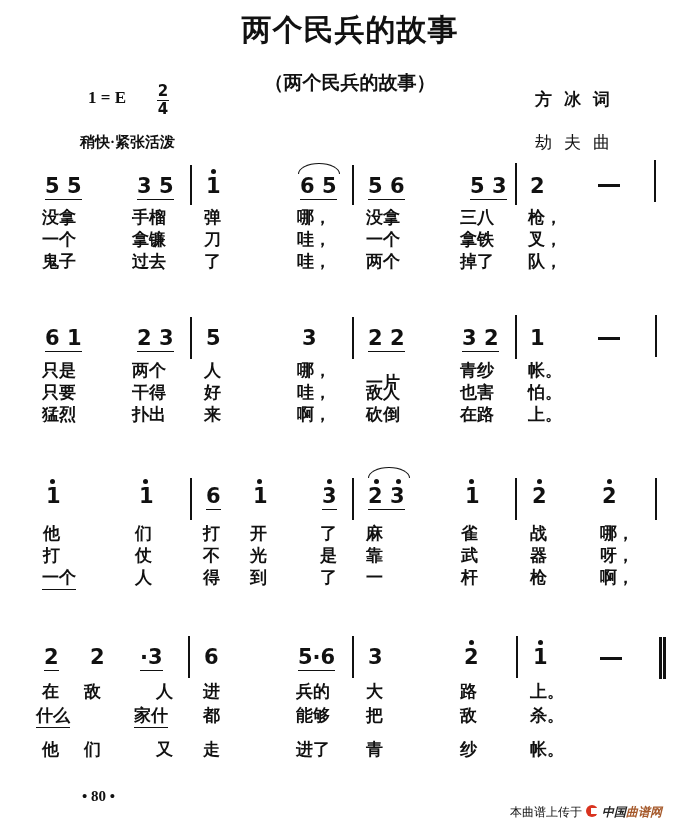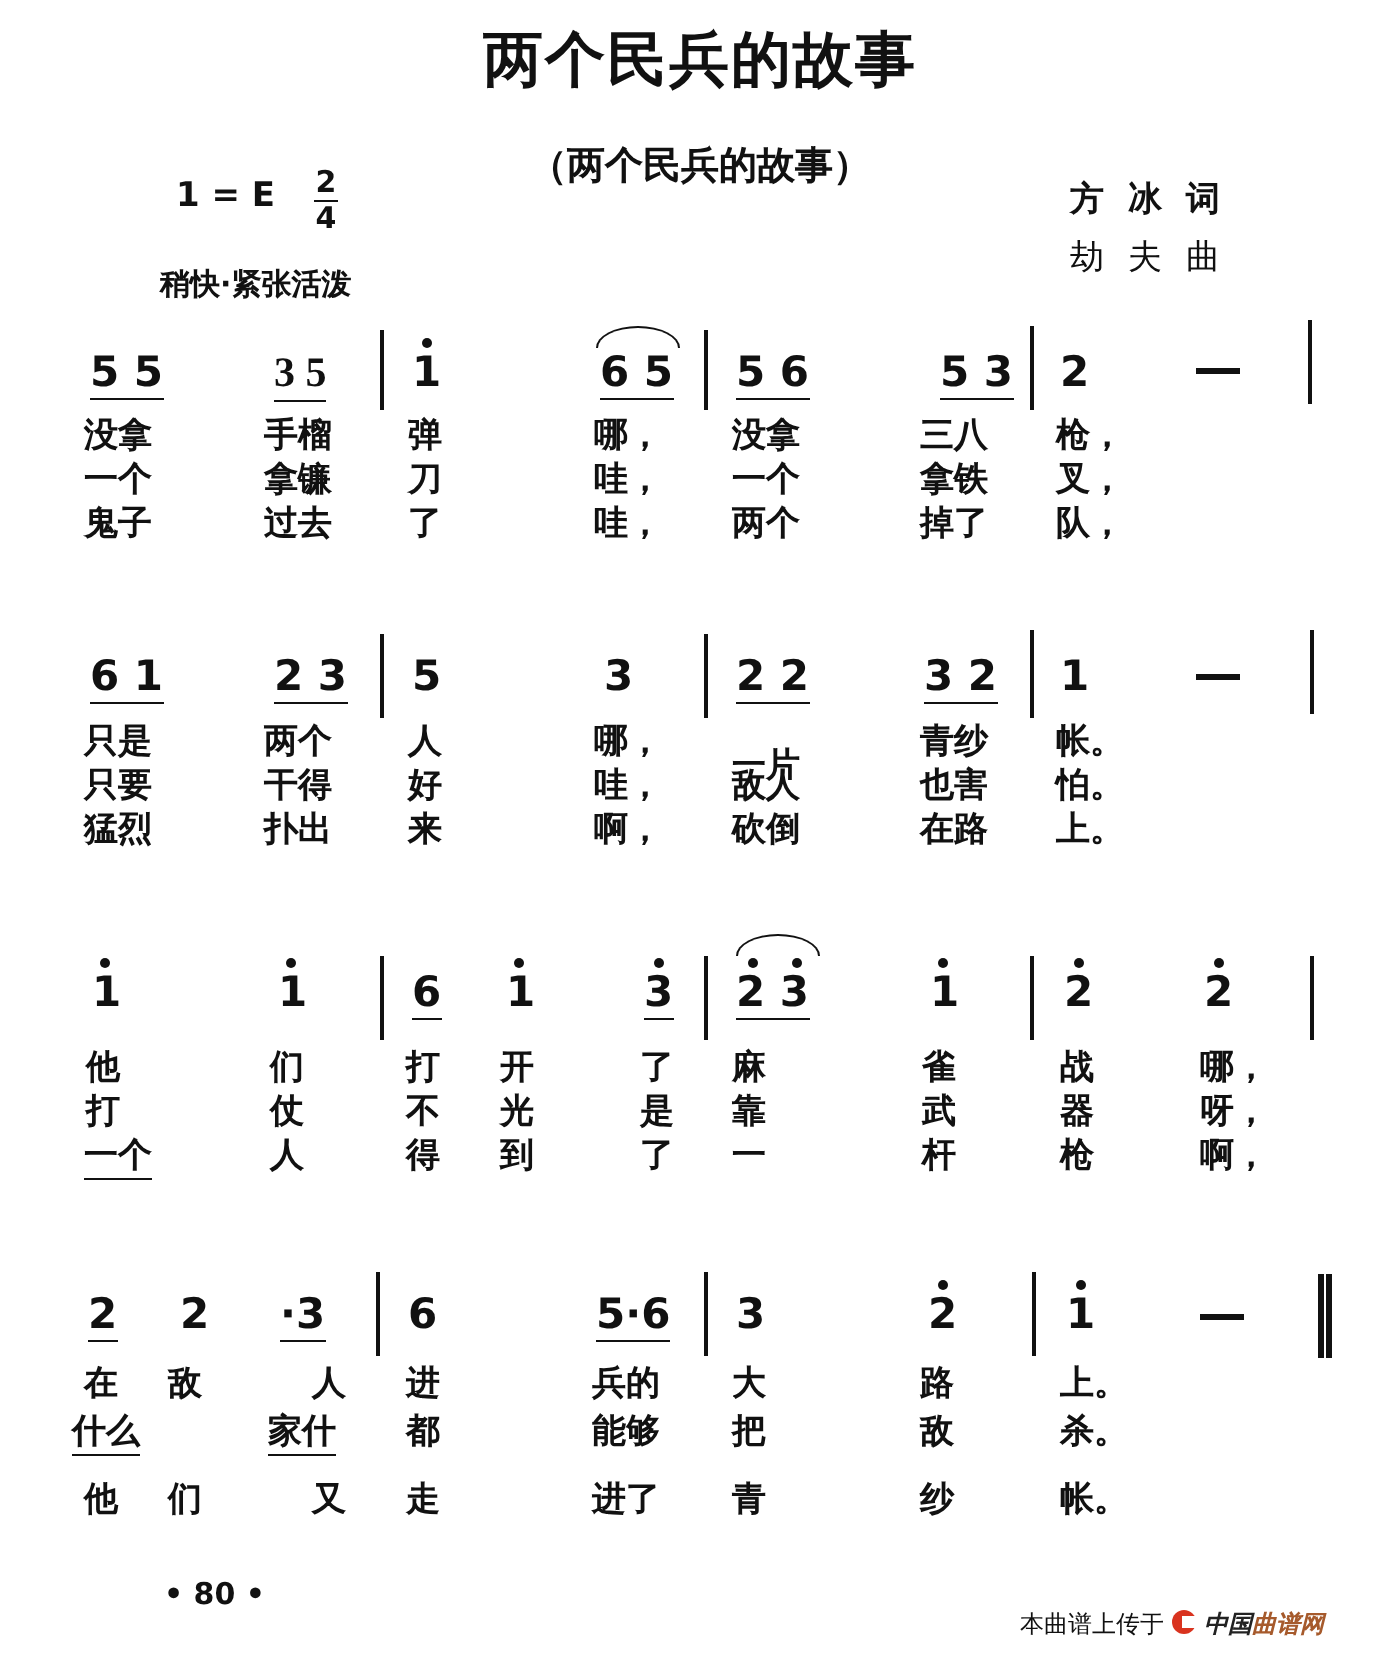--- a/index.html
+++ b/index.html
@@ -1,18 +1,18 @@
 <!DOCTYPE html>
 <html><head>
 <meta charset="utf-8">
 <style>
   html, body { margin:0; padding:0; background:#ffffff; }
   body { width:700px; height:827px; position:relative; overflow:hidden;
          font-family:"DejaVu Sans", sans-serif; color:#111; }
-  .abs { position:absolute; white-space:nowrap; }
+  .abs { position:absolute; white-space:nowrap;font-family:Liberation Serif, serif; }
   .title { left:0; width:700px; top:10px; text-align:center; font-size:30px; font-weight:bold; letter-spacing:1px; }
   .subtitle { left:0; width:700px; top:70px; text-align:center; font-size:19px; font-weight:bold; padding-left:0; }
   .key { left:88px; top:88px; font-size:17px; font-weight:bold; }
   .frac { position:absolute; left:156px; top:83px; font-size:15px; font-weight:bold; text-align:center; width:14px; line-height:17px; }
   .frac .line { border-top:1.5px solid #111; margin:0 1px; }
   .tempo { left:80px; top:133px; font-size:15px; font-weight:bold; }
   .credit { left:535px; font-size:17px; font-weight:bold; letter-spacing:12px; }
   .note { position:absolute; font-size:21px; font-weight:bold; font-family:"DejaVu Sans", sans-serif; text-align:center; }
   .u { border-bottom:1.6px solid #111; padding-bottom:1px; }
   .dot { position:absolute; width:5px; height:5px; border-radius:50%; background:#111; }
@@ -35,25 +35,25 @@
 <div class="abs title">两个民兵的故事</div>
 <div class="abs subtitle">（两个民兵的故事）</div>
 <div class="abs key">1 = E</div>
 <div class="frac">
   <div>2</div>
   <div class="line"></div>
   <div>4</div>
 </div>
 <div class="abs tempo">稍快·紧张活泼</div>
 <div class="abs credit" style="top:88px;">方冰词</div>
-<div class="abs credit" style="top:117px; font-weight:normal;">劫夫曲</div>
+<div class="abs credit" style="top:131px; font-weight:normal;">劫夫曲</div>
 
 <div>
   <span class="note u" style="left:45px;top:174px;">5 5</span>
-  <span class="note u" style="left:137px;top:174px;font-family:Liberation Serif, serif;">3 5</span>
+  <span class="note u" style="left:137px;top:174px;">3 5</span>
   <div class="bar" style="left:190px;top:165px;height:40px;"></div>
   <span class="note" style="left:206px;top:174px;">1</span>
   <div class="dot" style="left:211px;top:169px;"></div>
   <div class="slur" style="left:298px;top:163px;width:40px;"></div>
   <span class="note u" style="left:300px;top:174px;">6 5</span>
   <div class="bar" style="left:352px;top:165px;height:40px;"></div>
   <span class="note u" style="left:368px;top:174px;">5 6</span>
   <span class="note u" style="left:470px;top:174px;">5 3</span>
   <div class="bar" style="left:515px;top:163px;height:42px;"></div>
   <span class="note" style="left:530px;top:174px;">2</span>

